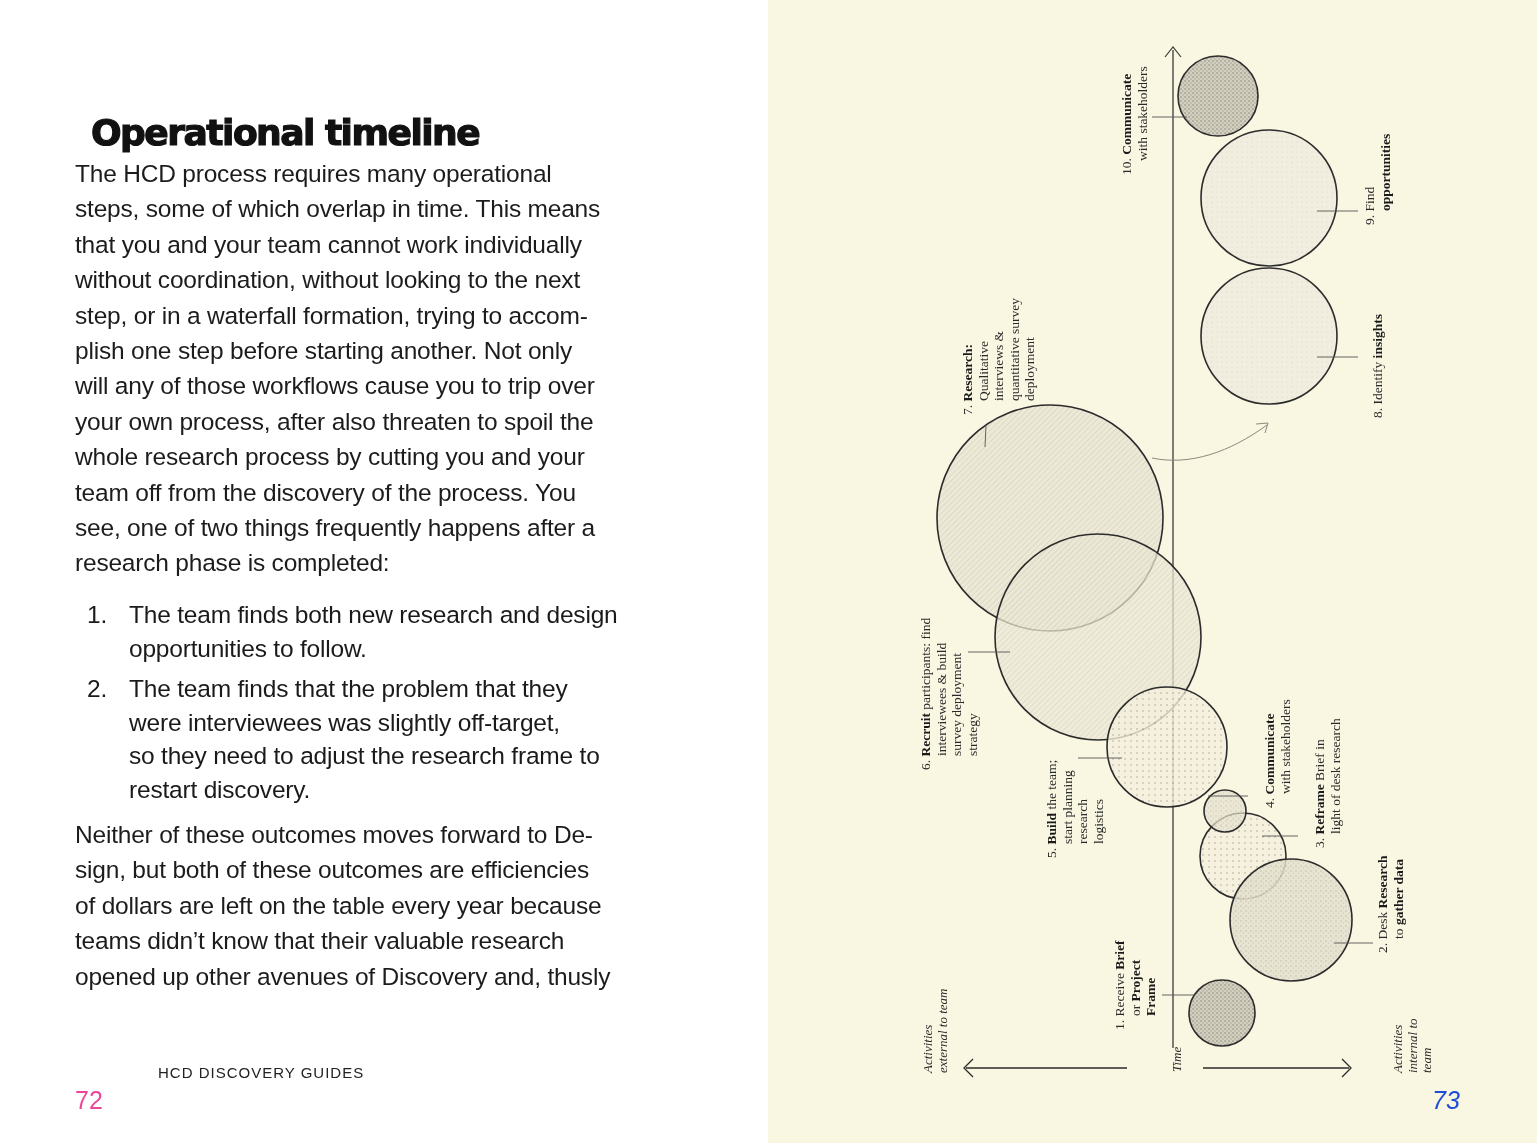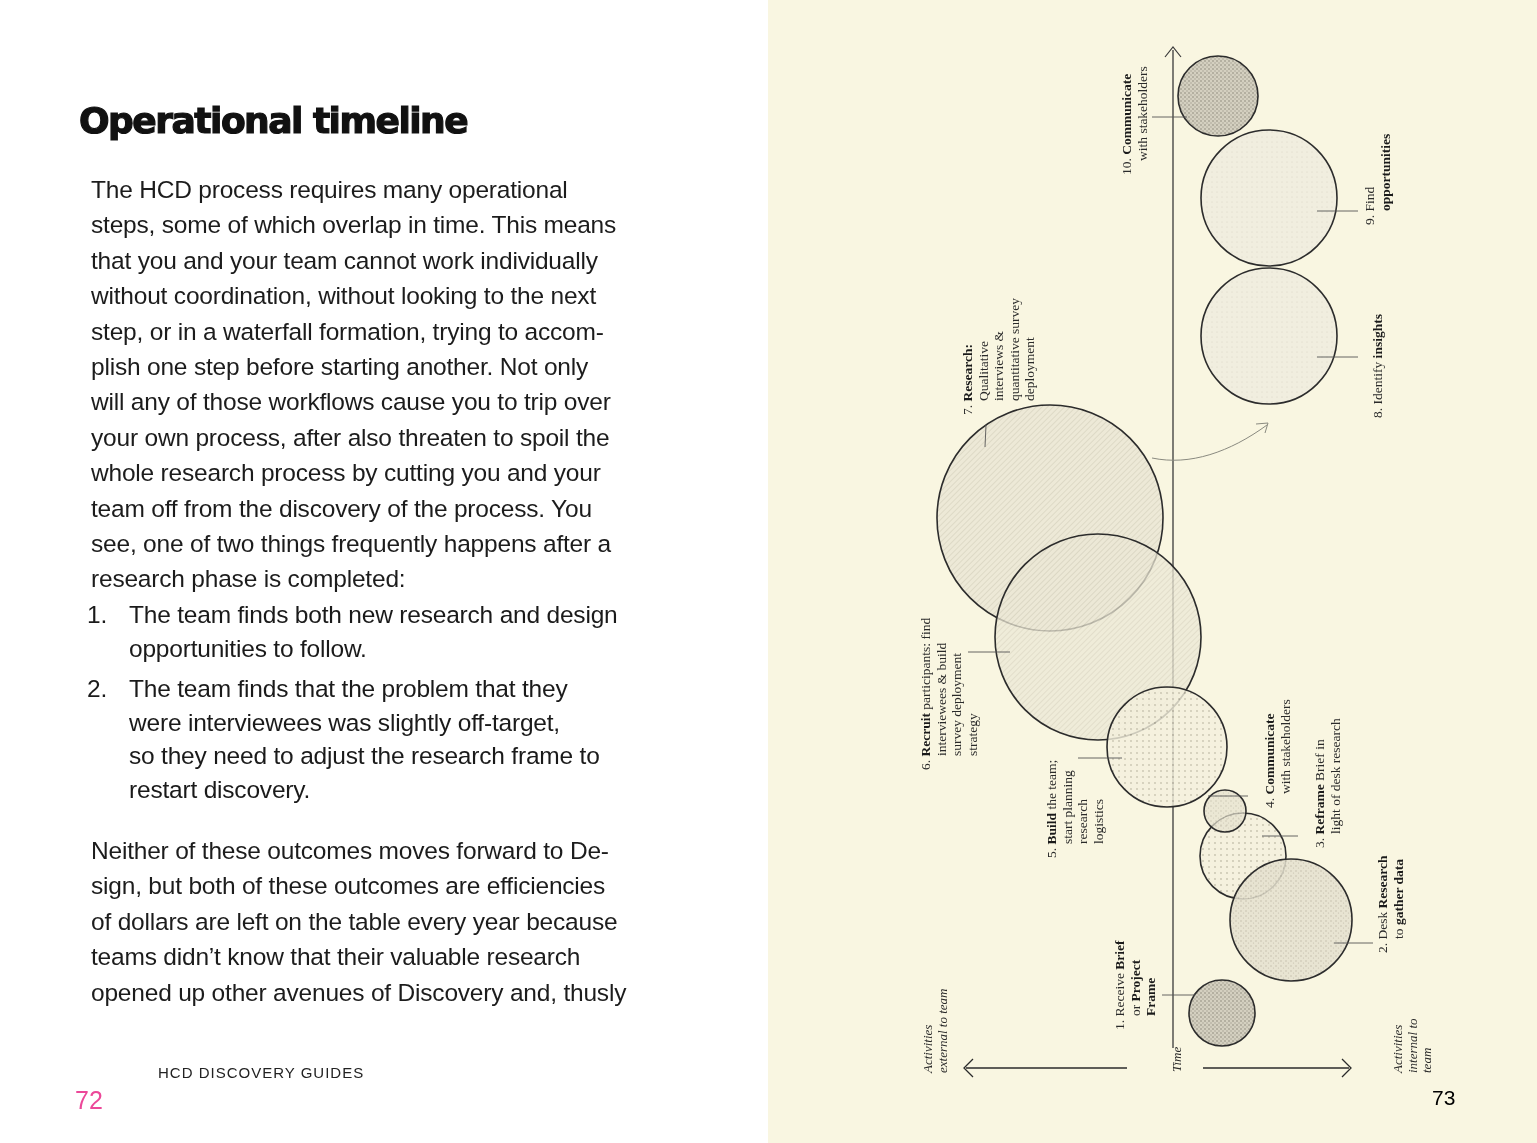--- a/index.html
+++ b/index.html
@@ -1,28 +1,28 @@
 <!DOCTYPE html>
 <html><head>
 <meta charset="utf-8">
 <style>
   html, body { margin: 0; padding: 0; }
   body { width: 1537px; height: 1143px; position: relative; overflow: hidden; background: #ffffff; font-family: "Liberation Sans", sans-serif; color: #1a1a1a; }
   .left-page { position: absolute; left: 0; top: 0; width: 768px; height: 1143px; background: #ffffff; }
   .right-page { position: absolute; left: 768px; top: 0; width: 769px; height: 1143px; background: #f9f6e1; }
-  .title { position: absolute; left: 75px; top: 96px; margin: 4px; font-family: "DejaVu Sans", sans-serif; font-weight: 900; font-size: 36px; letter-spacing: -1.5px; color: #111; -webkit-text-stroke: 1.2px #111; }
-  .body-text { position: absolute; left: 75px; width: 620px; font-size: 24.5px; line-height: 35.4px; color: #1c1c1c; margin: 16px; letter-spacing: -0.2px; }
+  .title { position: absolute; left: 75px; top: 96px; margin: 16px; font-family: "DejaVu Sans", sans-serif; font-weight: 900; font-size: 36px; letter-spacing: -1.5px; color: #111; -webkit-text-stroke: 1.2px #111; }
+  .body-text { position: absolute; left: 75px; width: 620px; font-size: 24.5px; line-height: 35.4px; color: #1c1c1c; margin: 0; letter-spacing: -0.2px; }
   .p1 { top: 156px; }
   .list { position: absolute; left: 75px; top: 598px; width: 620px; margin: 0; padding: 0; list-style: none; font-size: 24.5px; line-height: 33.5px; letter-spacing: -0.2px; }
   .list li { position: relative; padding-left: 54px; margin-bottom: 7px; }
   .list .num { position: absolute; left: 12px; top: 0; }
   .p2 { top: 817px; }
   .footer-num-left { position: absolute; left: 75px; top: 1086px; font-size: 25px; color: #ec4899; }
   .footer-title { position: absolute; left: 158px; top: 1064px; font-size: 15px; letter-spacing: 1px; color: #222; }
-  .footer-num-right { position: absolute; left: 1432px; top: 1086px; font-size: 21px; color: #000000; }
+  .footer-num-right { position: absolute; left: 1432px; top: 1086px; font-size: 25px; color: #1d4ed8; font-style: italic; }
   svg.diagram { position: absolute; left: 0; top: 0; }
   .lbl { font-family: "Liberation Serif", serif; font-size: 13.5px; fill: #2a2a2a; }
   .lbl .b { font-weight: bold; fill: #1a1a1a; }
   .lbl-i { font-family: "Liberation Serif", serif; font-style: italic; font-size: 13px; fill: #2a2a2a; }
 </style>
 </head>
 <body>
 
 <div class="left-page"></div>
 <div class="right-page"></div>

